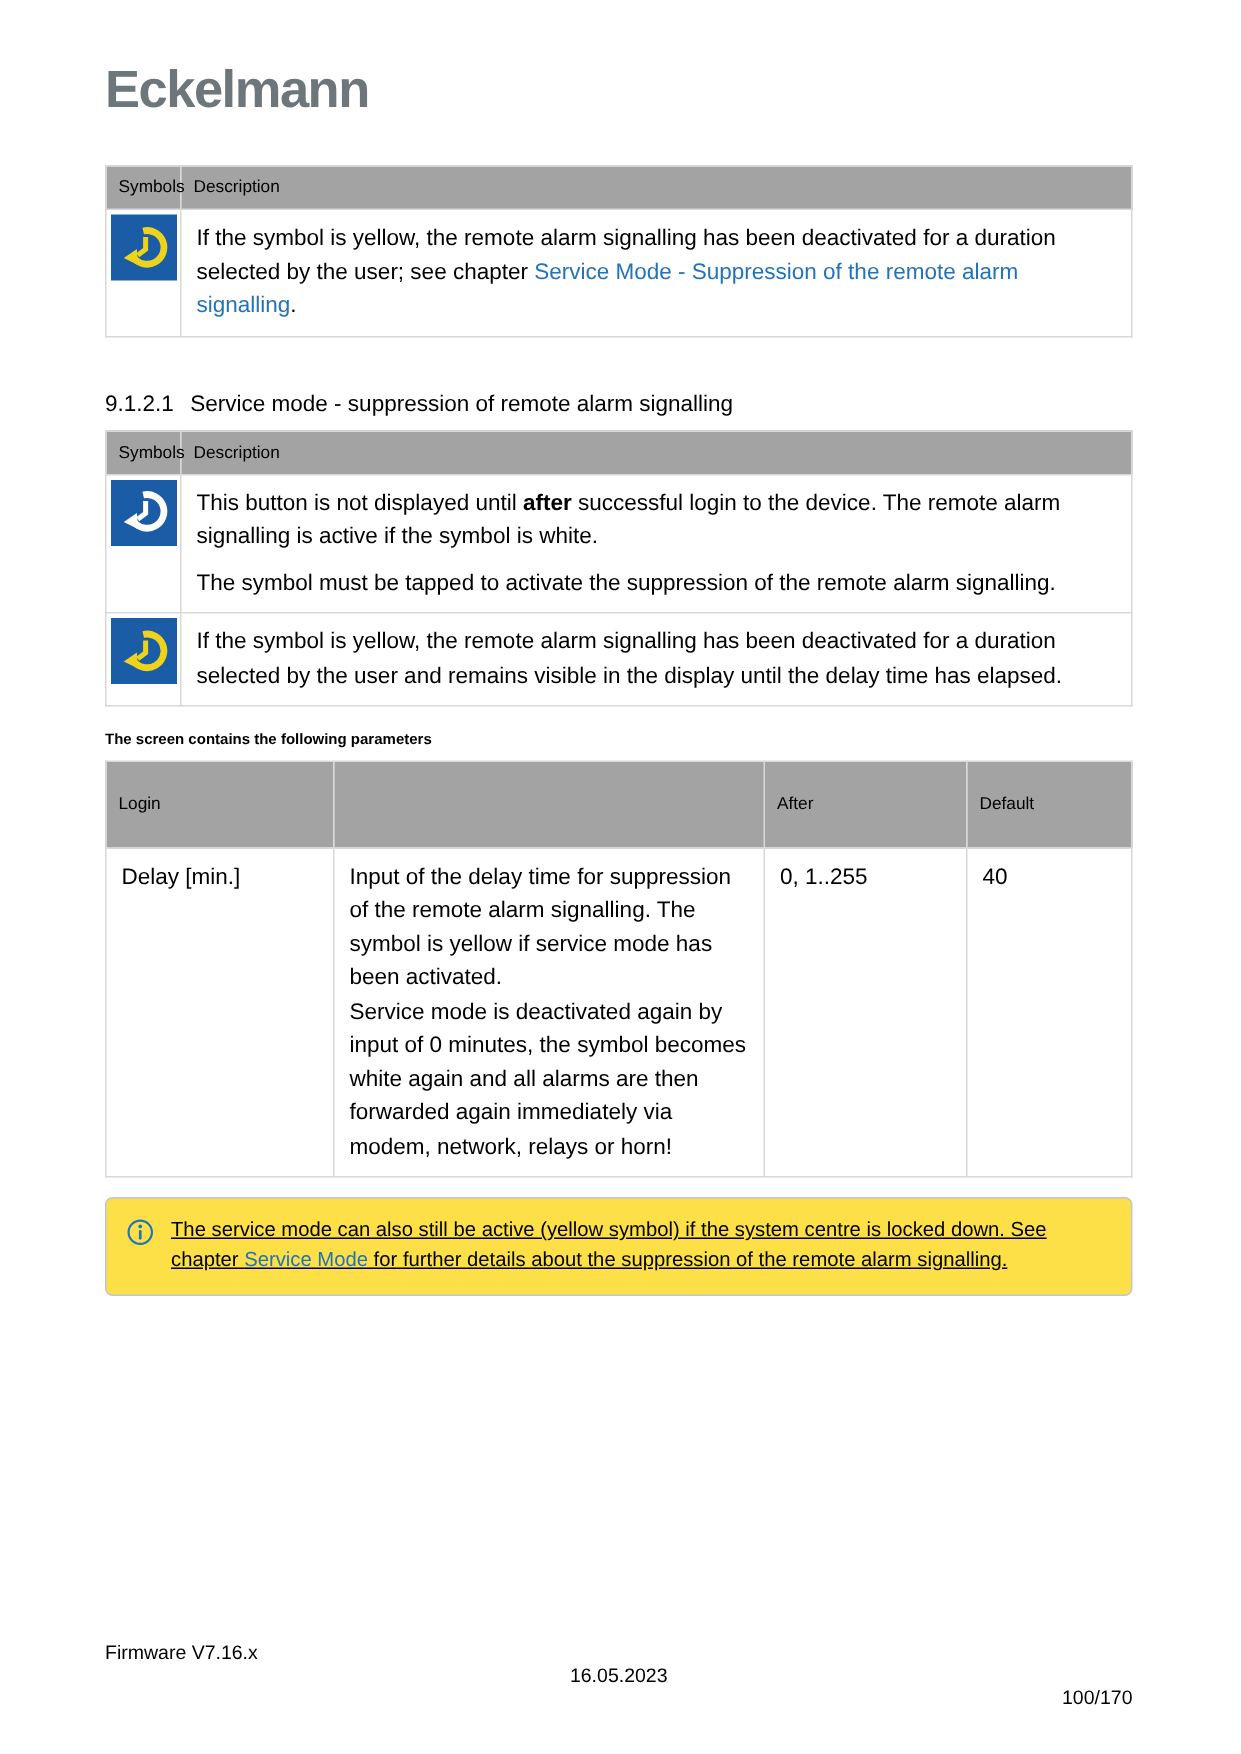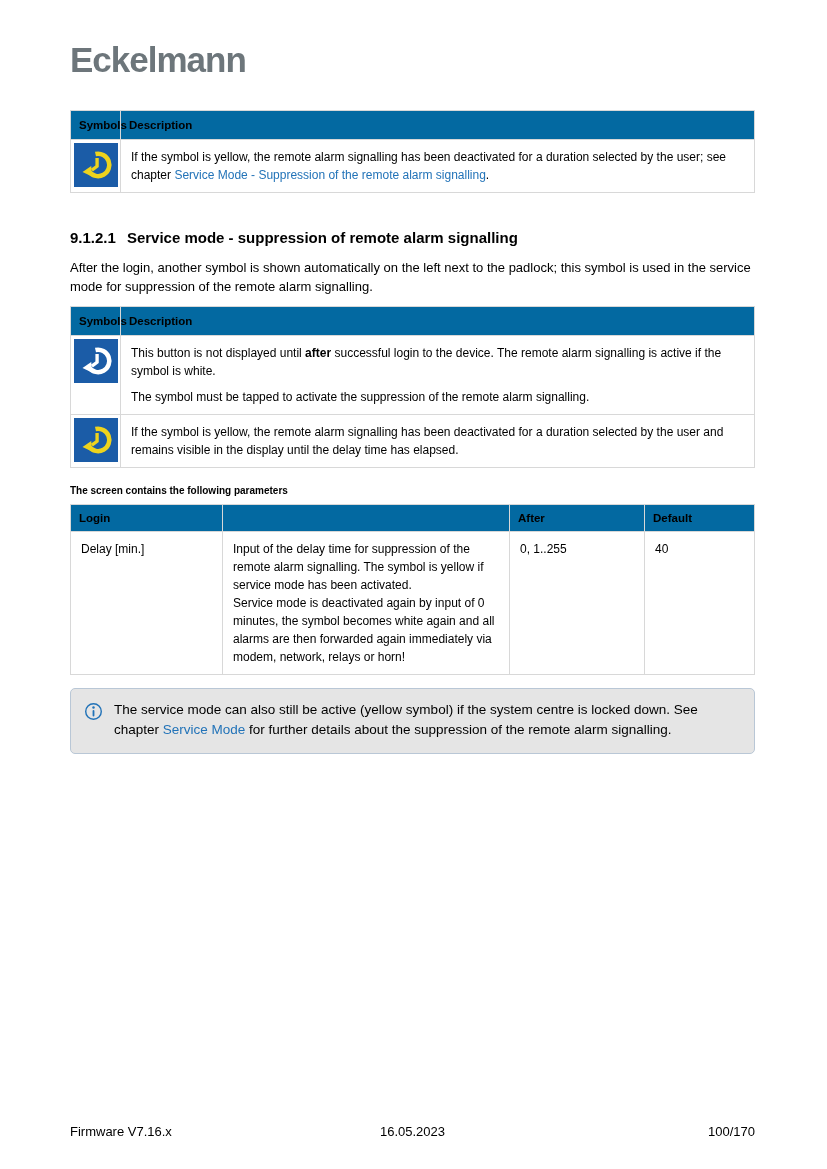--- a/index.html
+++ b/index.html
@@ -4,50 +4,50 @@
 <style>
   html, body { margin:0; padding:0; background:#ffffff; }
   body { font-family:"Liberation Sans", sans-serif; color:#000; }
   .page { position:relative; width:827px; height:1169px; background:#fff; overflow:hidden; }
   .content { padding:40px 72px 0 70px; }
 
   .logo { font-size:35px; font-weight:bold; color:#6d767b; letter-spacing:-1px; line-height:1.15; }
 
   table { border-collapse:collapse; width:100%; table-layout:fixed; }
   th, td { border:1px solid #d8d8d8; text-align:left; vertical-align:top; }
-  th { background:#0369a1; font-size:11.5px; font-weight:bold; padding:6px 8px; line-height:1.4; }
-  td { font-size:12px; padding:8px 10px; line-height:1.5; }
+  th { background:#a3a3a3; font-size:11.5px; font-weight:normal; padding:6px 8px; line-height:1.4; }
+  td { font-size:15px; padding:8px 10px; line-height:1.5; }
 
   .symtable { margin-top:30px; }
   .symtable2 { margin-top:9px; }
   .col-sym { width:50px; }
   .icon-cell { padding:3px; }
   .app-icon { width:44px; height:44px; background:#1b5ca7; display:flex; align-items:center; justify-content:center; }
   .icon-yellow { color:#eed31d; }
   .icon-white { color:#ffffff; }
   .p2 { margin-top:8px; }
 
-  h2 { font-size:15px; font-weight:bold; margin:36px 0 0 0; }
+  h2 { font-size:15px; font-weight:normal; margin:36px 0 0 0; }
   h2 .num { margin-right:11px; }
   .intro { font-size:13px; line-height:1.45; margin:13px 0 0 0; }
 
   .params-heading { font-size:10px; font-weight:bold; margin:17px 0 0 0; }
   .paramtable { margin-top:8px; }
-  .paramtable th { padding:5px 8px; }
+  .paramtable th { padding:20px 8px; }
   .col-login { width:152px; }
   .col-input { width:135px; }
   .col-default { width:110px; }
 
   a.doclink { color:#2273b8; text-decoration:none; cursor:pointer; }
 
   .note { margin-top:13px; border:1px solid #b9c7d6; border-radius:5px; padding:11px 13px 12px 13px;
-          display:flex; gap:11px; font-size:13.5px; line-height:1.5; background:#e5e5e5; }
+          display:flex; gap:11px; font-size:13.5px; line-height:1.5; background:#fde047;text-decoration:underline; }
   .note .note-icon { flex:0 0 auto; margin-top:2px; }
 
-  .footer { position:absolute; left:70px; right:72px; bottom:30px; display:flex; font-size:13px; }
+  .footer { position:absolute; left:70px; right:72px; bottom:30px; display:flex; font-size:13px;flex-direction:column; }
   .footer .fl { flex:1; text-align:left; }
   .footer .fc { flex:1; text-align:center; }
   .footer .fr { flex:1; text-align:right; }
 </style>
 </head>
 <body>
 
 <svg width="0" height="0" style="position:absolute">
   <defs>
     <g id="delay-timer-glyph">
@@ -88,21 +88,20 @@
             <a class="doclink">Service Mode - Suppression of the remote alarm signalling</a><span>.</span>
           </td>
         </tr>
       </tbody>
     </table>
 
     <h2>
       <span class="num">9.1.2.1</span><span>Service mode - suppression of remote alarm signalling</span>
     </h2>
 
-    <p class="intro">After the login, another symbol is shown automatically on the left next to the padlock; this symbol is used in the service mode for suppression of the remote alarm signalling.</p>
 
     <table class="symtable2">
       <colgroup>
           <col class="col-sym">
           <col>
         </colgroup>
       <thead>
         <tr>
           <th>Symbols</th>
           <th>Description</th>

